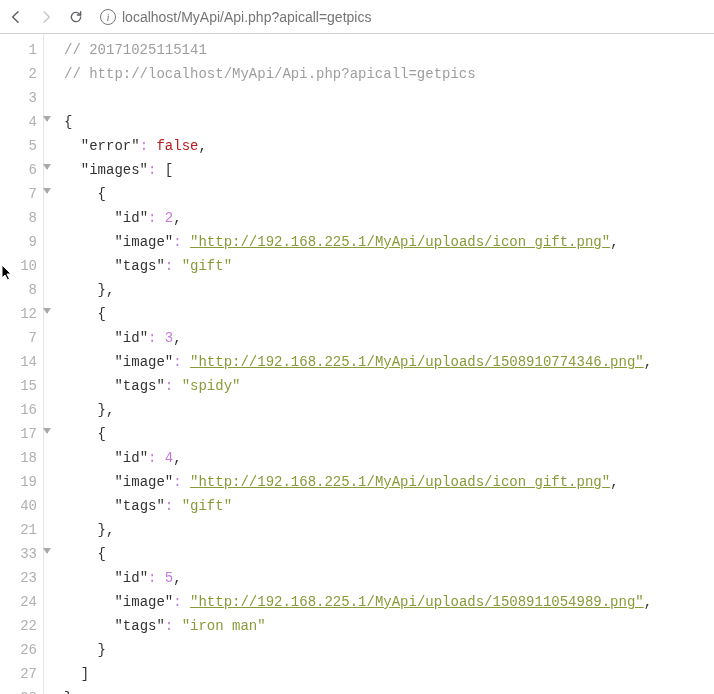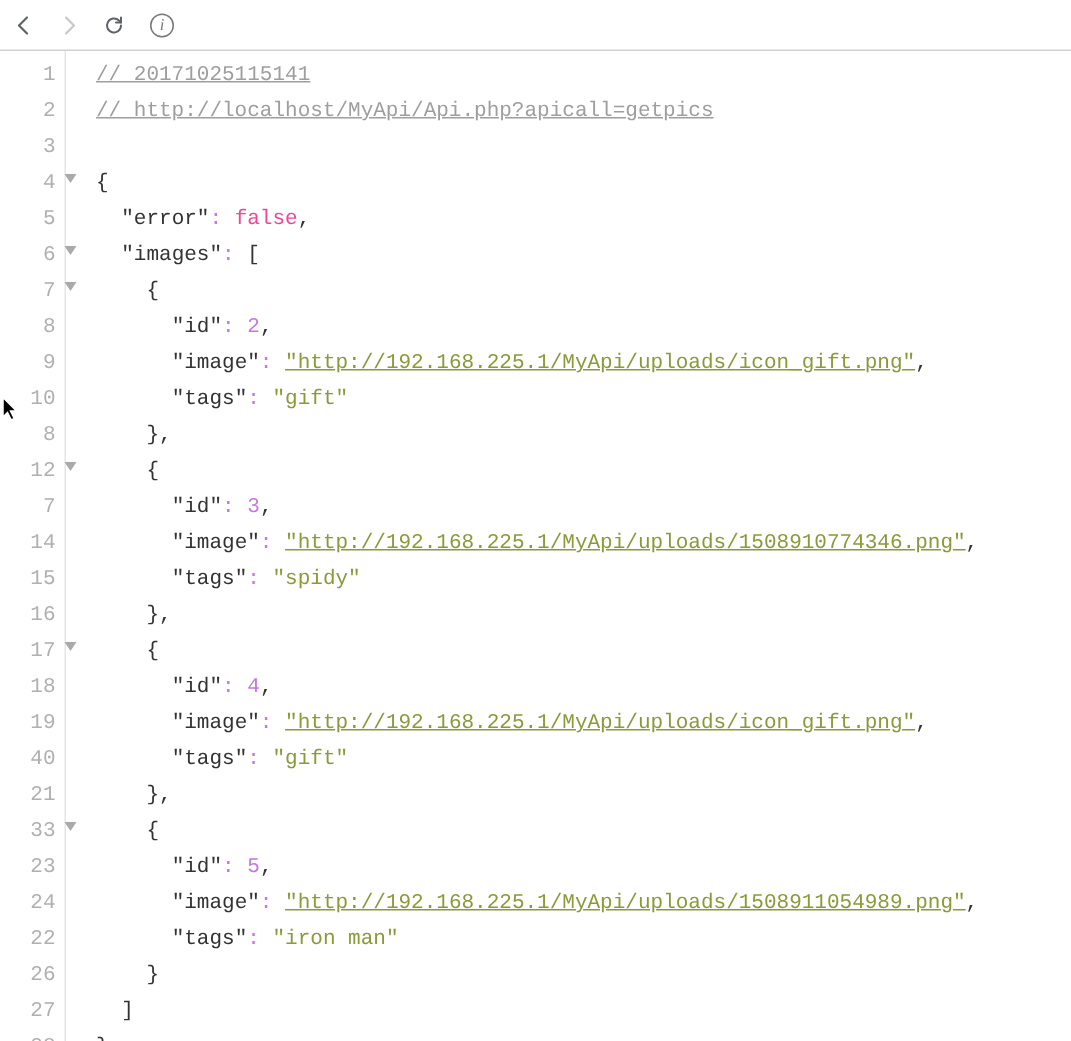--- a/index.html
+++ b/index.html
@@ -75,25 +75,25 @@
     width:0;height:0;
     border-left:4px solid transparent;
     border-right:4px solid transparent;
     border-top:6px solid #aaa;
   }
   .code {
     padding: 4px 0 0 20px;
     white-space: pre;
     color: #333;
   }
-  .comment { color: #9e9e9e; text-decoration: underline; }
+  .comment { color: #9e9e9e; }
   .key   { color: #333; }
   .punct { color: #333; }
   .colon { color: #c678dd; }
-  .bool  { color: #ec4899; }
+  .bool  { color: #b91c1c; }
   .num   { color: #c678dd; }
   .str   { color: #8a9a39; }
   .link  { color: #8a9a39; text-decoration: underline; }
   .cursor-img {
     position:absolute;
     left:1px; top:264px;
     width:12px;height:18px;
     pointer-events:none;
   }
   .cursor-img svg path { fill:#000; stroke:#fff; stroke-width:1; }
@@ -113,20 +113,21 @@
       </svg>
   </div>
   <div class="nav-btn">
     <svg viewBox="0 0 24 24">
         <path d="M19 12a7 7 0 1 1-2.05-4.95L19 9" stroke="#5f6368" stroke-width="2" fill="none" stroke-linecap="round"></path>
         <path d="M19 4v5h-5" stroke="#5f6368" stroke-width="2" fill="none" stroke-linecap="round" stroke-linejoin="round"></path>
       </svg>
   </div>
   <div class="addr-wrap">
     <div class="info-icon">i</div>
+    <span class="url-text">localhost/MyApi/Api.php?apicall=getpics</span>
   </div>
 </div>
 
 <div class="code-area">
   <div class="gutter">
     <div class="ln"><span>1</span></div>
     <div class="ln"><span>2</span></div>
     <div class="ln"><span>3</span></div>
     <div class="ln"><span>4</span><span class="fold"></span></div>
     <div class="ln"><span>5</span></div>

